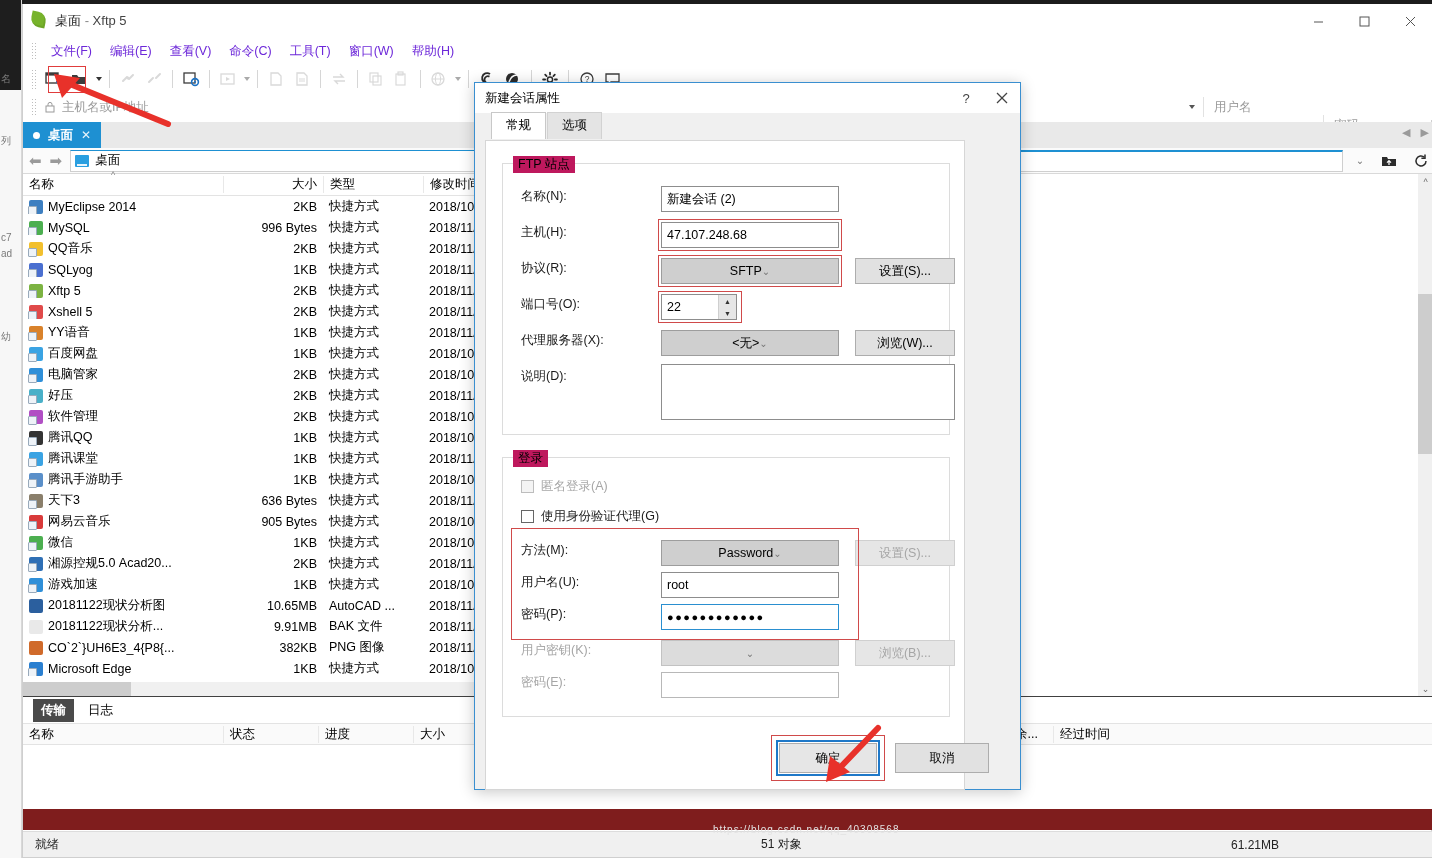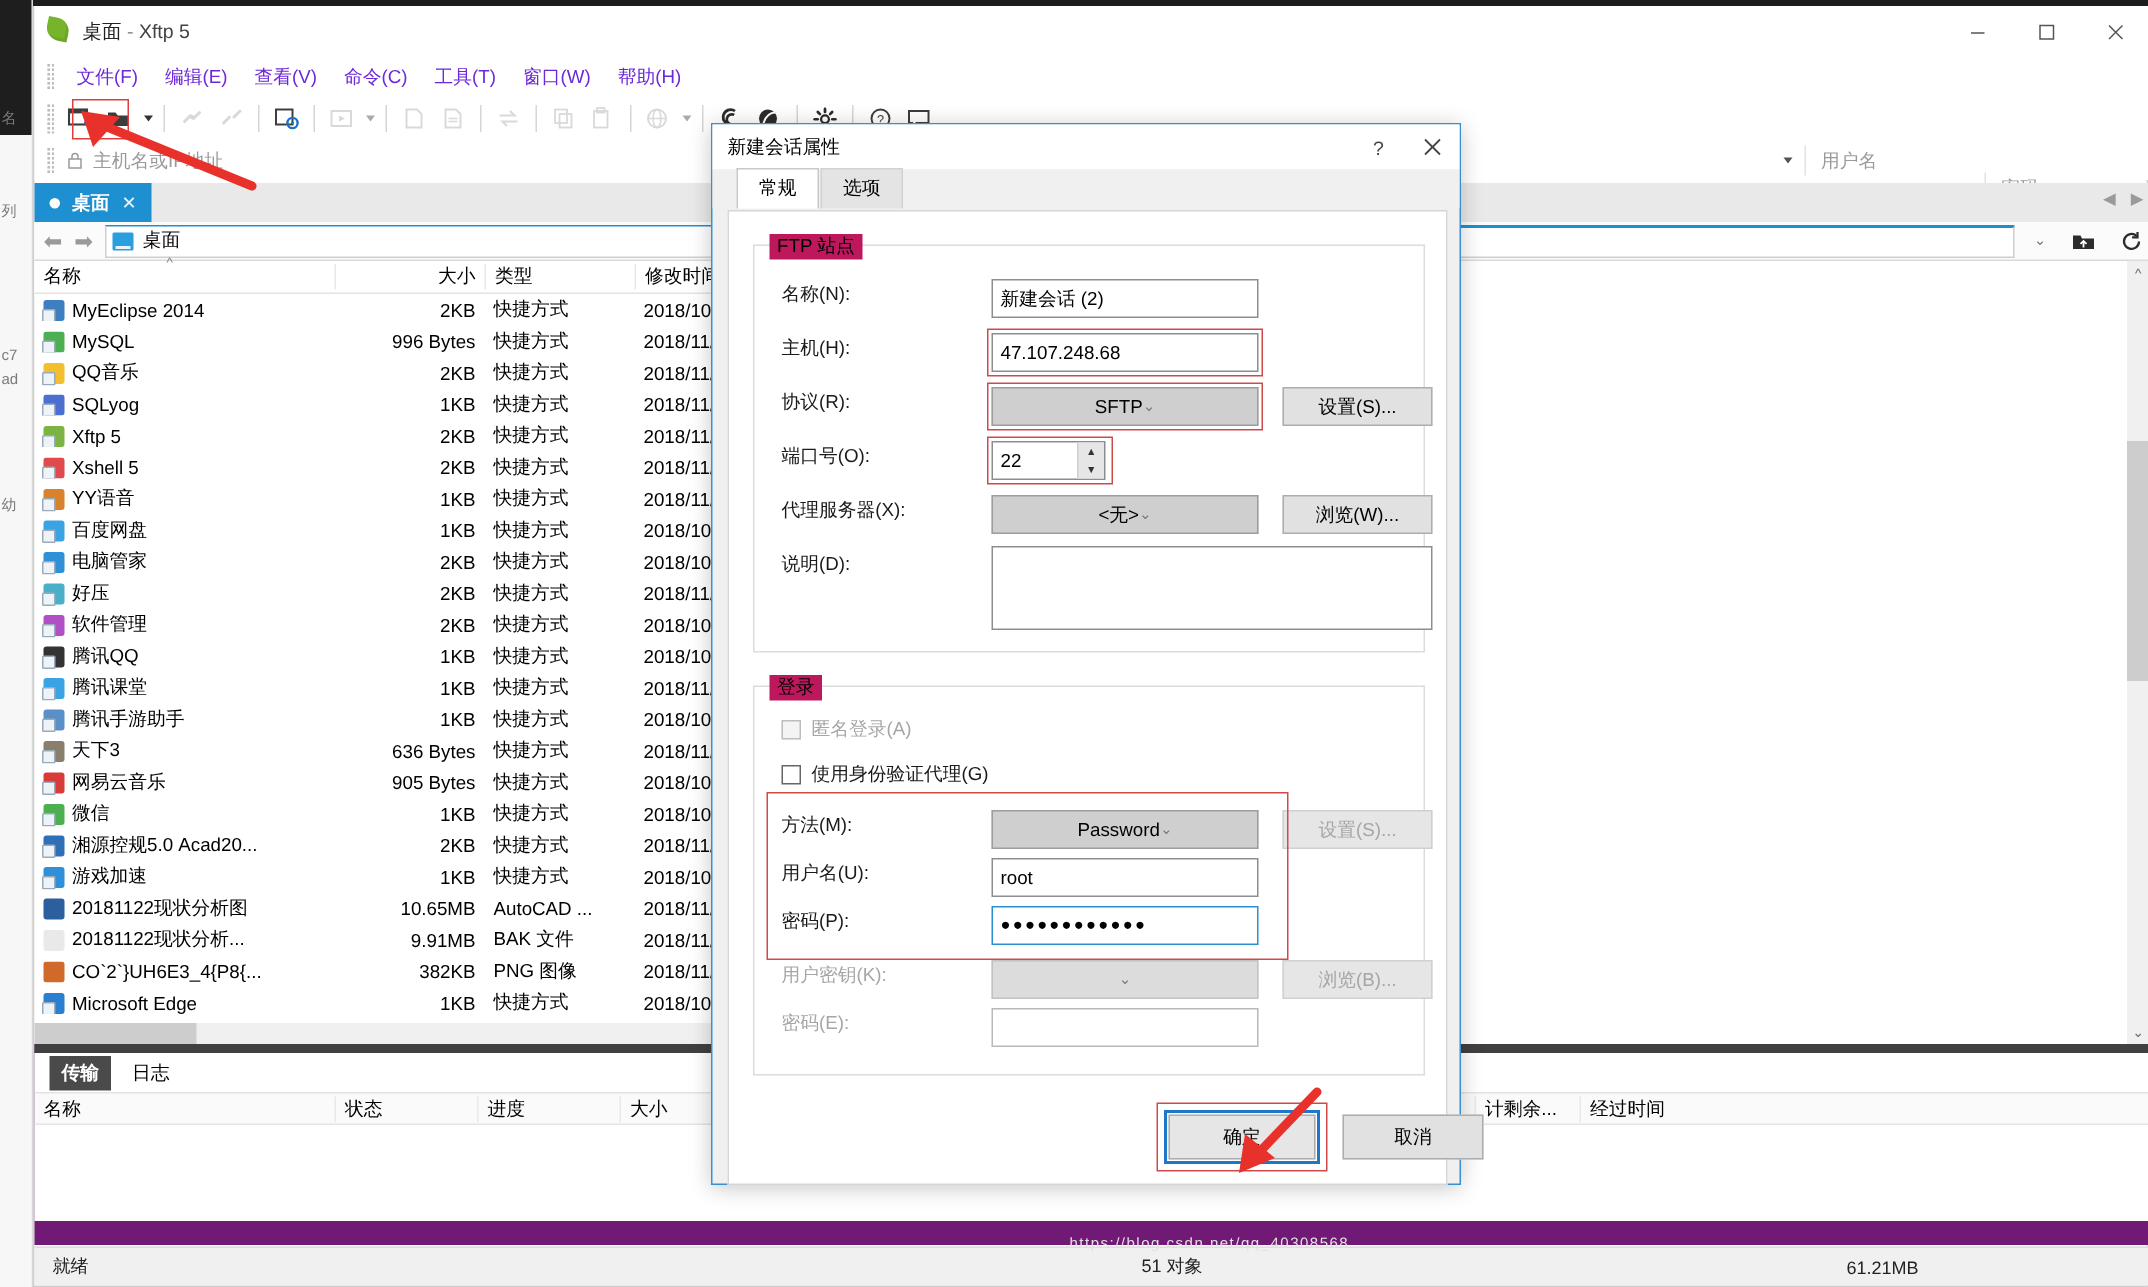--- a/index.html
+++ b/index.html
@@ -166,21 +166,21 @@
   .ico.noshort:after { display:none; }
 
   .hscroll { position:absolute; left:0; bottom:0; width:686px; height:14px; background:#f0f0f0; }
   .hscroll .thumb { width:108px; height:14px; background:#cdcdcd; }
 
   .rscroll { position:absolute; right:0; top:26px; width:15px; height:522px; background:#f0f0f0; }
   .rscroll .up, .rscroll .dn { height:15px; display:flex; align-items:center; justify-content:center; color:#666; font-size:9px;}
   .rscroll .thumb { position:absolute; top:120px; left:0; width:15px; height:160px; background:#cdcdcd; }
 
   
-  .xfer { position:absolute; left:0; top:692px; width:1410px; height:134px; background:#701a75; border-top:6px solid #404040;}
+  .xfer { position:absolute; left:0; top:692px; width:1410px; height:134px; background:#7f1d1d; border-top:1px solid #404040;}
   .xtabs { height:26px; display:flex; align-items:center; padding-left:10px; gap:6px; background:#fff;}
   .xtab { padding:3px 8px; font-size:12.5px; }
   .xtab.active { background:#4a4a4a; color:#fff; font-weight:bold; }
   .xhdr { display:flex; height:22px; align-items:center; background:#fafafa; border-top:1px solid #e3e3e3; border-bottom:1px solid #e3e3e3; font-size:12.5px;}
   .xhdr .xc { padding:0 6px; }
   .xhdr .xc + .xc { border-left:1px solid #e8e8e8; }
   .xc-name{width:200px;} .xc-state{width:95px;} .xc-prog{width:95px;} .xc-size{width:570px;}
   .xc-left{width:70px;} .xc-elapsed{width:120px;}
   .xbody { height:64px; background:#fff; }
 
@@ -194,21 +194,21 @@
   .statusbar .s-objs { position:absolute; left:738px; }
   .statusbar .s-size { position:absolute; left:1208px; }
 
   .watermark {
     position:absolute; left:690px; bottom:22px; font-size:10px;
     color:#e2e2e2; letter-spacing:1px; white-space:nowrap; user-select:none;
   }
 
   
   .dlg {
-    position:absolute; left:474px; top:82px; width:500px; height:708px;
+    position:absolute; left:474px; top:82px; width:547px; height:708px;
     background:#f0f0f0; border:1px solid #3a8fd0;
     box-shadow:0 2px 14px rgba(0,0,0,.22);
   }
   .dlg-title { height:30px; background:#fff; display:flex; align-items:center; }
   .dlg-title .dt { padding-left:10px; font-size:12.5px; }
   .dlg-title .sp { flex:1; }
   .dlg-btn { width:36px; height:30px; display:flex; align-items:center; justify-content:center; color:#444; font-size:13px;}
 
   .dlg-tabs { height:26px; background:#f0f0f0; padding-left:16px; display:flex; align-items:flex-end; }
   .dtab { padding:4px 14px 5px; font-size:12.5px; background:#e4e4e4; border:1px solid #d2d2d2; border-bottom:none; margin-right:1px; }

